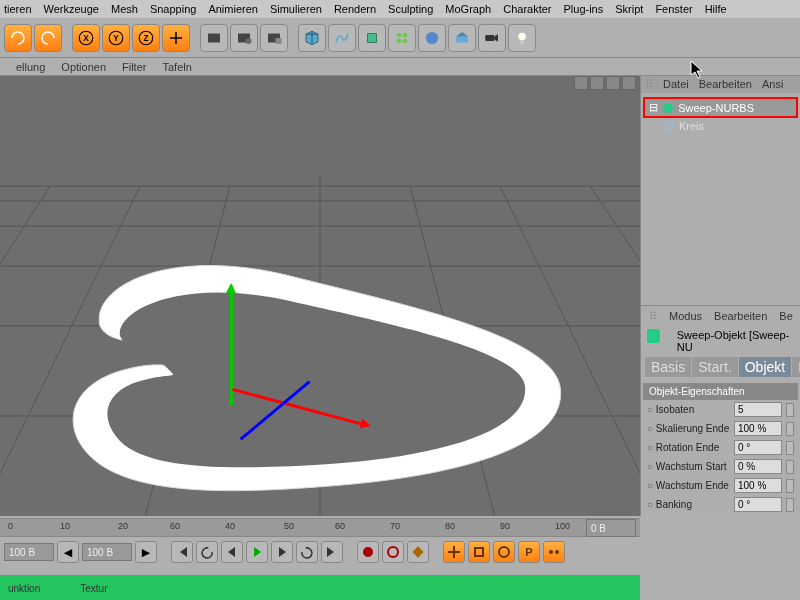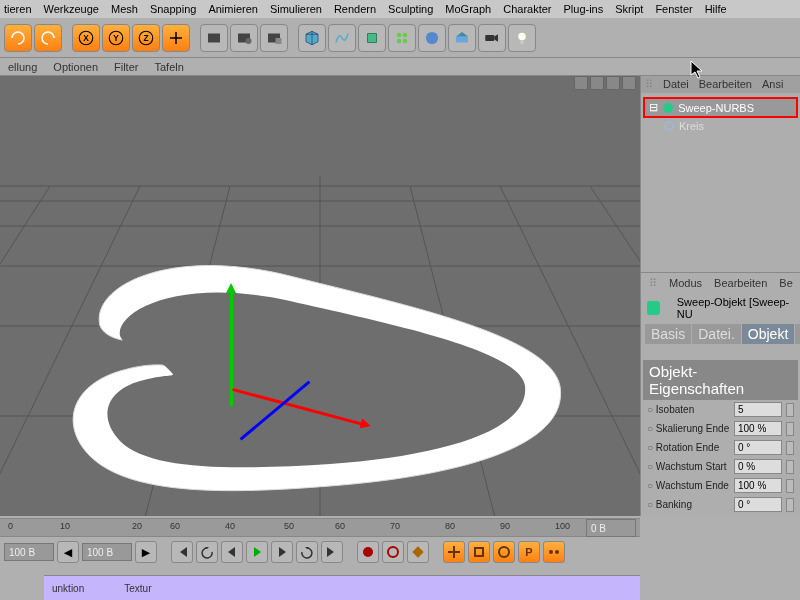--- a/index.html
+++ b/index.html
@@ -7,21 +7,21 @@
 
 .menubar { background: #c8c8c8; height: 18px; display: flex; align-items: center; padding: 0 4px; gap: 12px; }
 .menubar span { color: #000; cursor: default; }
 
 .toolbar { background: #b0b0b0; height: 40px; display: flex; align-items: center; padding: 0 4px; gap: 4px; border-bottom: 1px solid #888; }
 .tool-btn { width: 28px; height: 28px; background: #b8b8b8; border: 1px solid #888; border-radius: 4px; display: flex; align-items: center; justify-content: center; cursor: pointer; }
 .tool-btn.orange { background: linear-gradient(#ffb040, #ff8010); }
 .tool-btn svg { width: 18px; height: 18px; }
 .tool-group { display: flex; gap: 2px; margin-right: 6px; }
 
-.subbar { background: #b0b0b0; height: 18px; display: flex; align-items: center; padding: 0 8px; gap: 16px; border-bottom: 1px solid #888; }
+.subbar { background: #b0b0b0; height: 18px; display: flex; align-items: center; padding: 0 16px; gap: 16px; border-bottom: 1px solid #888; }
 .subbar span { color: #333; }
 
 .main-area { display: flex; height: 440px; }
 .viewport { flex: 1; background: #6e6e6e; position: relative; overflow: hidden; }
 .viewport-header { position: absolute; top: 0; right: 4px; display: flex; gap: 2px; z-index: 5; }
 .vp-icon { width: 14px; height: 14px; background: #888; border: 1px solid #666; }
 
 .grid-canvas { position: absolute; inset: 0; }
 
 .gizmo { position: absolute; left: 230px; top: 210px; pointer-events: none; }
@@ -38,43 +38,43 @@
 .panel-tabs span { color: #333; }
 .obj-list { flex: 0 0 auto; padding: 4px 2px; }
 .obj-item { display: flex; align-items: center; gap: 4px; padding: 2px 4px; color: #ddd; font-size: 10px; }
 .obj-item.sel { border: 2px solid #ff0000; background: #999; color: #fff; }
 .obj-item .icon { width: 12px; height: 12px; }
 .obj-child { padding-left: 20px; }
 .obj-list-space { flex: 1; }
 
 .attr-panel { background: #aeaeae; border-top: 1px solid #888; padding: 2px; }
 .attr-tabs { display: flex; gap: 12px; padding: 2px 6px; font-size: 10px; color: #333; }
-.attr-title { display: flex; align-items: center; gap: 17px; padding: 4px; font-size: 11px; }
+.attr-title { display: flex; align-items: flex-start; gap: 17px; padding: 4px; font-size: 11px; }
 .attr-title .ic { width: 14px; height: 14px; background: #2c8; border-radius: 3px; }
 .tab-row { display: flex; gap: 1px; padding: 0 2px; }
 .tab-btn { background: #999; color: #ddd; padding: 2px 6px; font-size: 14px; }
 .tab-btn.active { background: #7a8a99; color: #fff; }
-.prop-head { background: #888; color: #fff; padding: 3px 6px; font-size: 15px; margin-top: 16px; }
+.prop-head { background: #888; color: #fff; padding: 3px 6px; font-size: 10px; margin-top: 6px; }
 .prop-row { display: flex; align-items: center; padding: 2px 4px; gap: 4px; }
 .prop-row .lbl { flex: 1; font-size: 10px; color: #222; }
 .prop-row .lbl::before { content:'○ '; color:#666; }
 .prop-row .val { width: 48px; background: #ddd; border: 1px solid #888; padding: 1px 3px; font-size: 10px; text-align: left; }
 .prop-row .spin { width: 8px; height: 14px; background: #bbb; border: 1px solid #888; }
 
 .timeline { position: absolute; left: 0; bottom: 22px; right: 160px; height: 60px; background: #b0b0b0; border-top: 1px solid #888; }
 .tl-ruler { height: 18px; background: #9a9a9a; position: relative; border-bottom: 1px solid #888; }
 .tl-tick { position: absolute; top: 2px; font-size: 9px; color: #333; }
 .tl-controls { display: flex; align-items: center; gap: 3px; padding: 4px; }
 .tl-field { width: 50px; height: 18px; background: #999; border: 1px solid #777; color: #eee; font-size: 10px; padding: 0 4px; display: flex; align-items: center; }
 .tl-btn { width: 22px; height: 22px; background: #b8b8b8; border: 1px solid #888; border-radius: 3px; display: flex; align-items: center; justify-content: center; cursor: pointer; }
 .tl-btn.play svg { fill: #0a0; }
 .tl-btn.rec { color: #a00; }
 .tl-btn.orange { background: linear-gradient(#ffb040,#ff8010); }
 
-.bottom-bar { position: absolute; left: 0; bottom: 0; right: 160px; height: 22px; background: #c4b5fd; border-top: 1px solid #888; display: flex; align-items: center; padding: 12px 8px; gap: 40px; margin-left: 44px; }
+.bottom-bar { position: absolute; left: 0; bottom: 0; right: 160px; height: 22px; background: #22c55e; border-top: 1px solid #888; display: flex; align-items: center; padding: 12px 8px; gap: 40px; }
 .bottom-bar span { font-size: 10px; color: #333; }
 
 .coord-panel { position: absolute; right: 160px; bottom: 0; width: 260px; height: 22px; background: #b0b0b0; border-top: 1px solid #888; border-left: 1px solid #888; display: flex; align-items: center; justify-content: space-around; }
 .coord-panel span { font-size: 10px; color: #333; }
 
 .cursor { position: absolute; left: 690px; top: 60px; z-index: 100; pointer-events: none; }
 </style>
 </head>
 <body>
 
@@ -293,21 +293,21 @@
         <span>Modus</span>
         <span>Bearbeiten</span>
         <span>Be</span>
       </div>
       <div class="attr-title">
         <div class="ic"></div>
         <span>Sweep-Objekt [Sweep-NU</span>
       </div>
       <div class="tab-row">
         <div class="tab-btn">Basis</div>
-        <div class="tab-btn">Datei.</div>
+        <div class="tab-btn">Start.</div>
         <div class="tab-btn active">Objekt</div>
         <div class="tab-btn">Dec</div>
       </div>
       <div class="prop-head">Objekt-Eigenschaften</div>
       <div class="prop-row">
           <span class="lbl">Isobaten</span>
           <span class="val">5</span>
           <span class="spin"></span>
         </div>
       <div class="prop-row">
@@ -336,21 +336,21 @@
           <span class="spin"></span>
         </div>
     </div>
   </div>
 </div>
 
 <div class="timeline">
   <div class="tl-ruler">
     <span class="tl-tick" style="left:8px">0</span>
     <span class="tl-tick" style="left:60px">10</span>
-    <span class="tl-tick" style="left:132px">20</span>
+    <span class="tl-tick" style="left:118px">20</span>
     <span class="tl-tick" style="left:170px">60</span>
     <span class="tl-tick" style="left:225px">40</span>
     <span class="tl-tick" style="left:284px">50</span>
     <span class="tl-tick" style="left:335px">60</span>
     <span class="tl-tick" style="left:390px">70</span>
     <span class="tl-tick" style="left:445px">80</span>
     <span class="tl-tick" style="left:500px">90</span>
     <span class="tl-tick" style="left:555px">100</span>
     <span class="tl-field" style="position:absolute; right:4px; top:0">0 B</span>
   </div>

